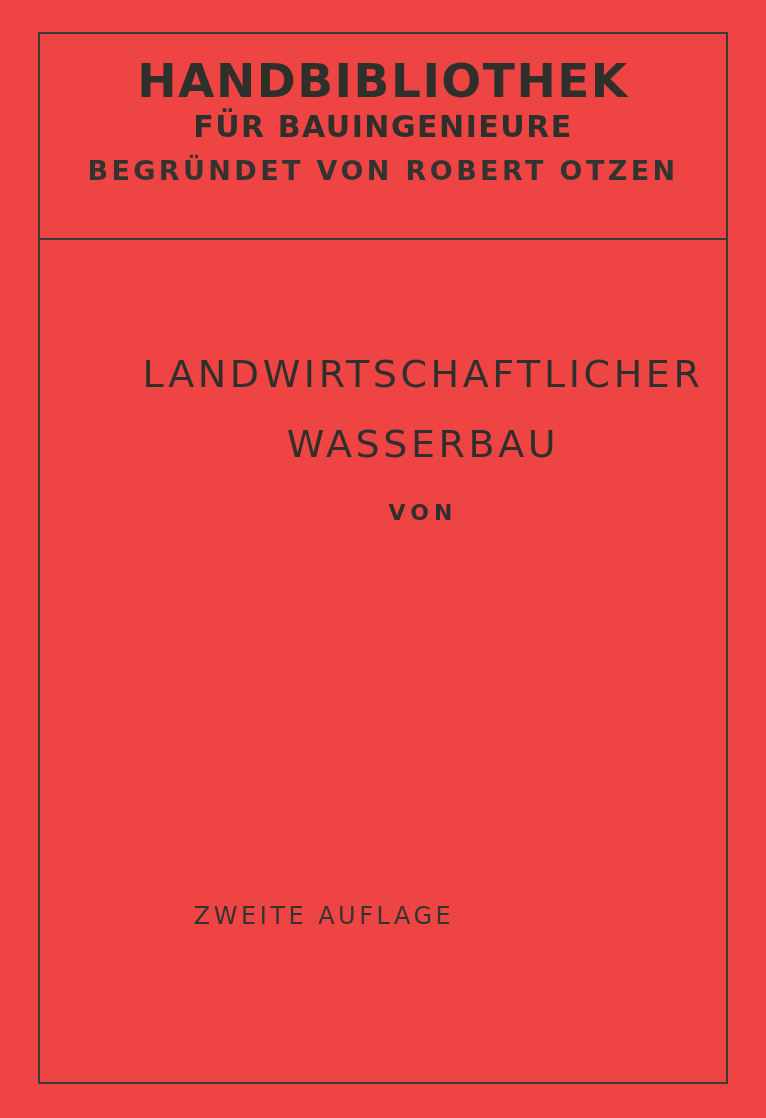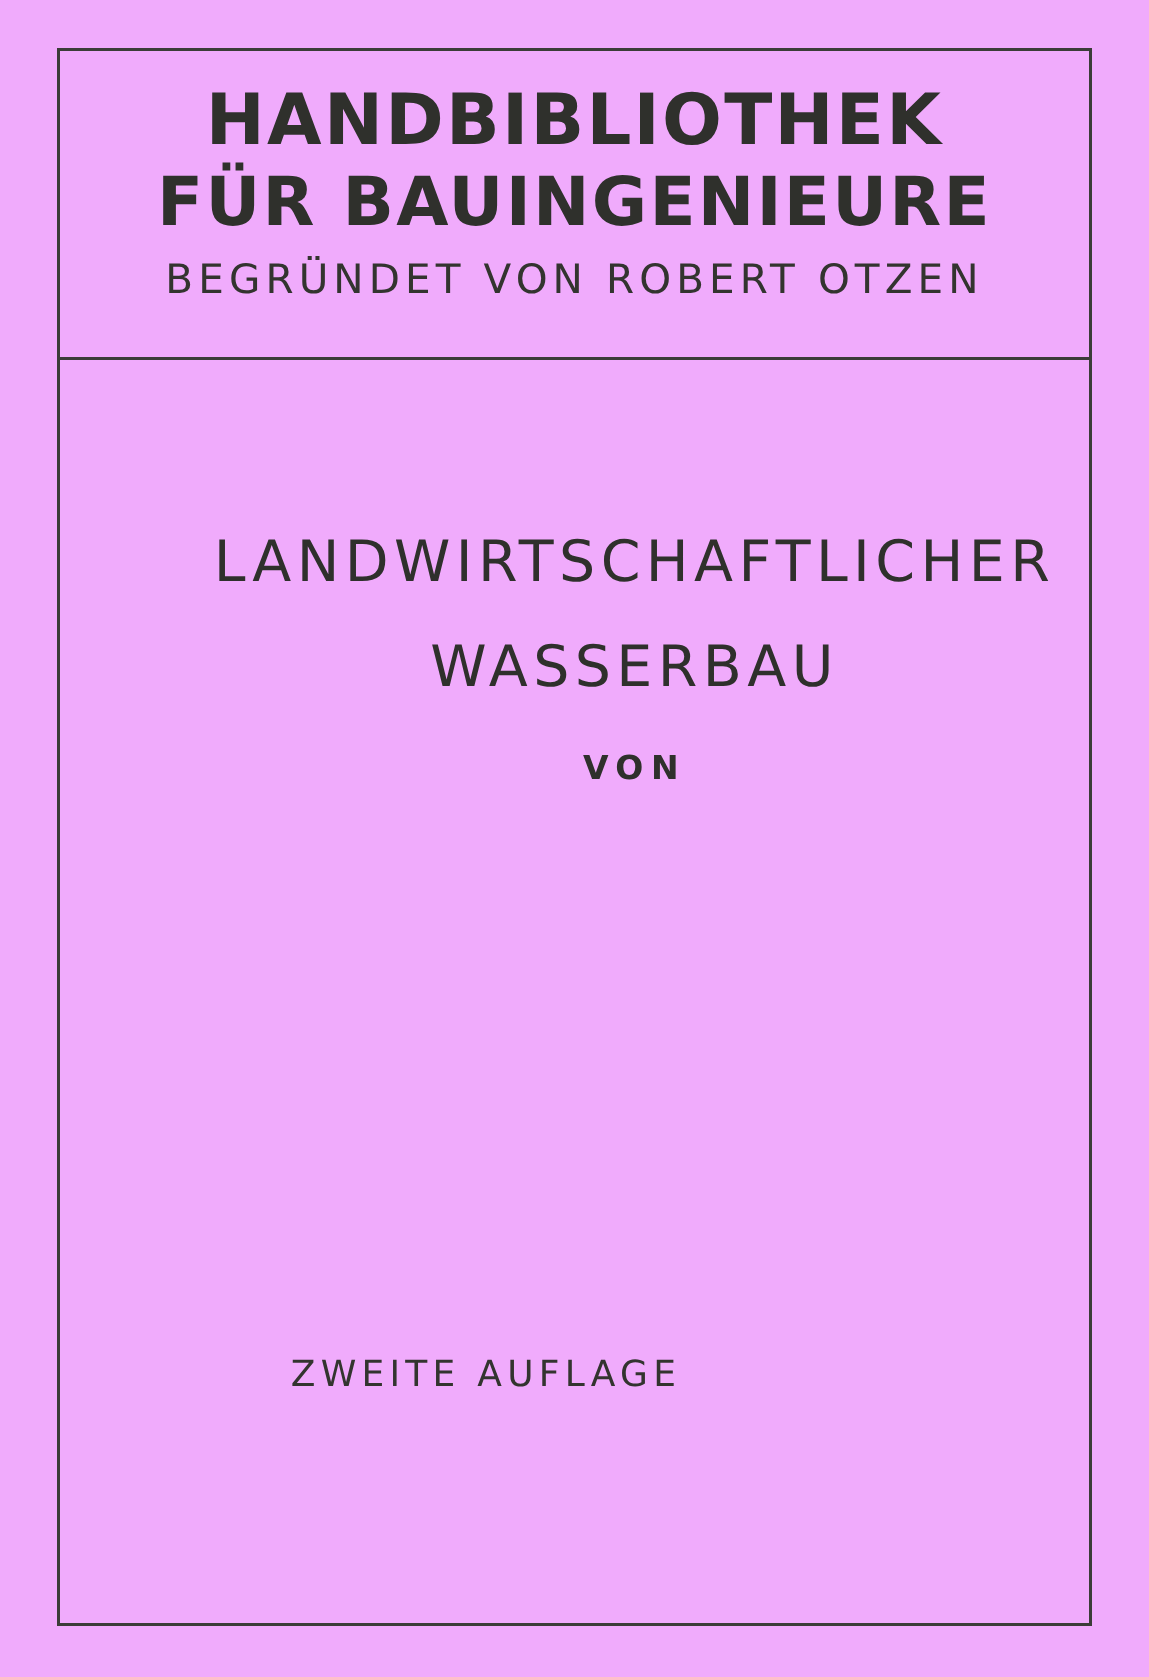--- a/index.html
+++ b/index.html
@@ -11,21 +11,21 @@
     width: 766px;
     height: 1118px;
     overflow: hidden;
     font-family: "DejaVu Sans", sans-serif;
   }
 
   .book-cover {
     position: relative;
     width: 766px;
     height: 1118px;
-    background: #f0abfc;
+    background: #ef4444;
     box-sizing: border-box;
   }
 
   
   .outer-frame {
     position: absolute;
     left: 38px;
     top: 32px;
     width: 690px;
     height: 1052px;
@@ -56,29 +56,29 @@
     font-weight: bold;
     font-size: 47px;
     letter-spacing: 1.5px;
     line-height: 1.06;
     margin: 0 0 4px 0;
     white-space: nowrap;
   }
   .series-title-2 {
     font-family: "DejaVu Sans", sans-serif;
     font-weight: bold;
-    font-size: 45px;
+    font-size: 30px;
     letter-spacing: 1.5px;
     line-height: 1.1;
     margin: 0 0 12px 0;
     white-space: nowrap;
   }
   .series-founder {
     font-family: "DejaVu Sans", sans-serif;
-    font-weight: normal;
+    font-weight: bold;
     font-size: 27px;
     letter-spacing: 3.4px;
     margin: 0;
     color: #33342f;
     white-space: nowrap;
   }
 
   .main-block {
     position: absolute;
     left: 38px;

